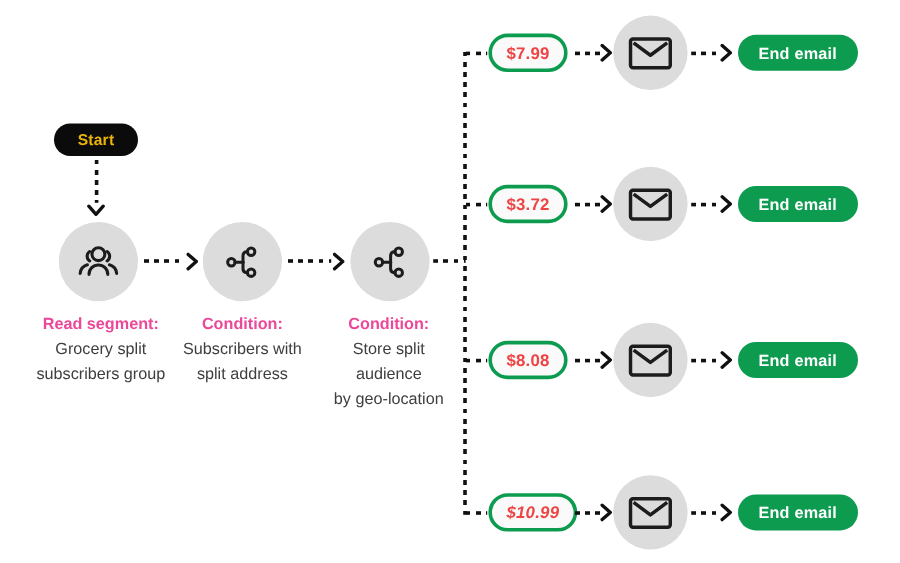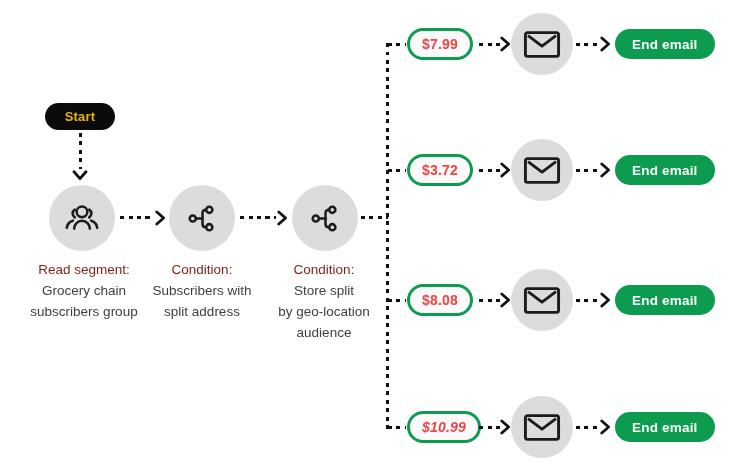--- a/index.html
+++ b/index.html
@@ -28,21 +28,21 @@
   .dash-v{
     position:absolute;width:3px;
     background:repeating-linear-gradient(180deg,#111 0 4px,transparent 4px 8.5px);
   }
   .chev{position:absolute;line-height:0;}
   
   .node-label{
     position:absolute;top:259px;width:170px;transform:translateX(-50%);
     text-align:center;font-size:13.5px;line-height:21px;color:#3e3e3e;
   }
-  .node-label .title{font-weight:400;color:#7f1d1d;}
+  .node-label .title{font-weight:700;color:#ec4899;}
   
   .price-pill{
     position:absolute;left:407px;height:26px;min-width:36px;border:3px solid #0d9c4f;
     border-radius:16px;background:#fafafa;color:#ef4444;
     display:inline-flex;align-items:center;justify-content:center;
     padding:0 12px;font-size:14px;font-weight:700;letter-spacing:.2px;
   }
   
   .end-pill{
     position:absolute;left:615px;height:30px;border-radius:16px;background:#0d9c4f;
@@ -74,21 +74,21 @@
         <path d="M10,24.5 a7,7 0 0 1 14,0"></path>
         <path d="M10.5,7.5 A4.2,4.2 0 0 0 10.5,14.5"></path>
         <path d="M23.5,7.5 A4.2,4.2 0 0 1 23.5,14.5"></path>
         <path d="M3.4,23.8 a7.5,7.5 0 0 1 5.4,-6.4"></path>
         <path d="M30.6,23.8 a7.5,7.5 0 0 0 -5.4,-6.4"></path>
       </svg>
     </span>
   </div>
   <div class="node-label" style="left:84px;">
     <div class="title">Read segment:</div>
-    <div>Grocery chain</div>
+    <div>Grocery split</div>
     <div>subscribers group</div>
   </div>
 
   <div class="dash-h" style="left:120px;top:216px;width:34px;"></div>
   <div class="chev" style="left:155px;top:210px;">
     <svg width="11" height="16" viewBox="0 0 11 16" fill="none">
         <polyline points="1.8,2 8.6,8 1.8,14" stroke="#111" stroke-width="2.8" stroke-linecap="round" stroke-linejoin="round"></polyline>
       </svg>
   </div>
 
@@ -125,22 +125,22 @@
         <path d="M16,16 V10.4 Q16,7 19.4,7 L19.7,7"></path>
         <path d="M16,16 V21.6 Q16,25 19.4,25 L19.7,25"></path>
         <circle cx="23" cy="7" r="3.2"></circle>
         <circle cx="23" cy="25" r="3.2"></circle>
       </svg>
     </span>
   </div>
   <div class="node-label" style="left:324px;">
     <div class="title">Condition:</div>
     <div>Store split</div>
+    <div>audience</div>
     <div>by geo-location</div>
-    <div>audience</div>
   </div>
 
   <div class="dash-h" style="left:361px;top:216px;width:27px;"></div>
   <div class="dash-v" style="left:386px;top:43px;height:386px;"></div>
 
   <div class="dash-h" style="left:388px;top:43px;width:18px;"></div>
   <div class="price-pill" style="top:28px;">
     <span>$7.99</span>
   </div>
   <div class="dash-h" style="left:479px;top:43px;width:21px;"></div>

